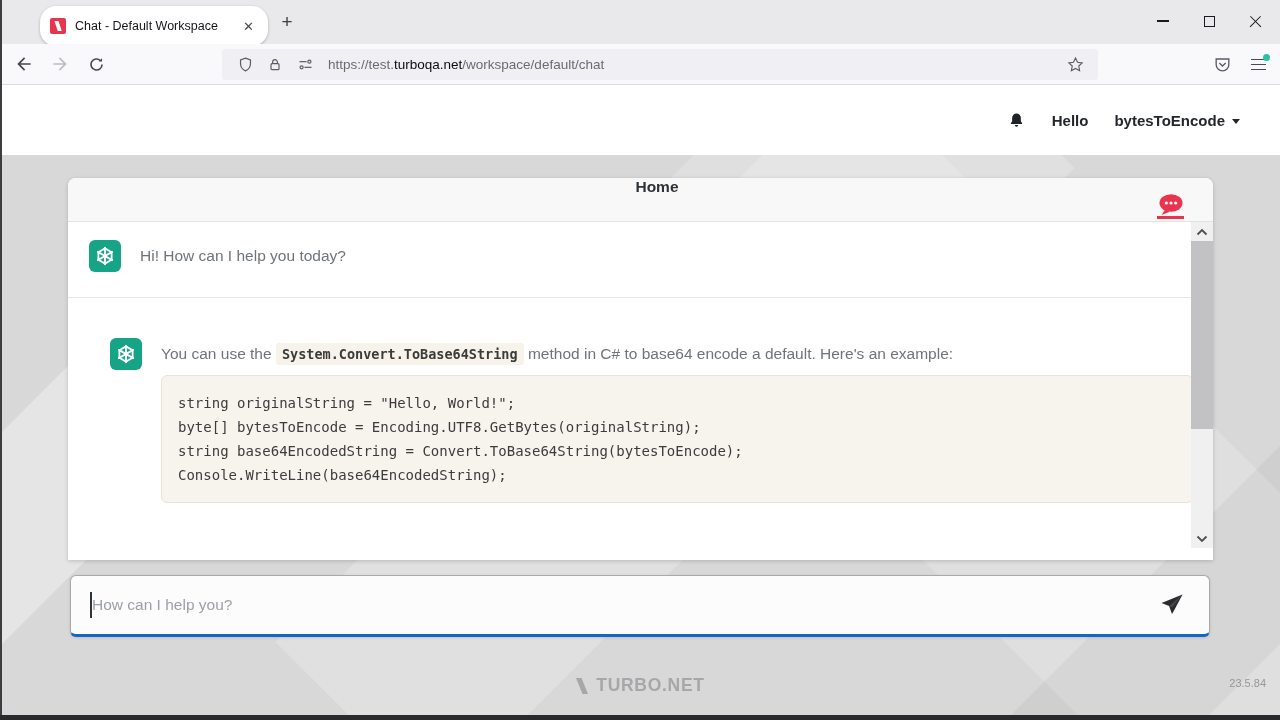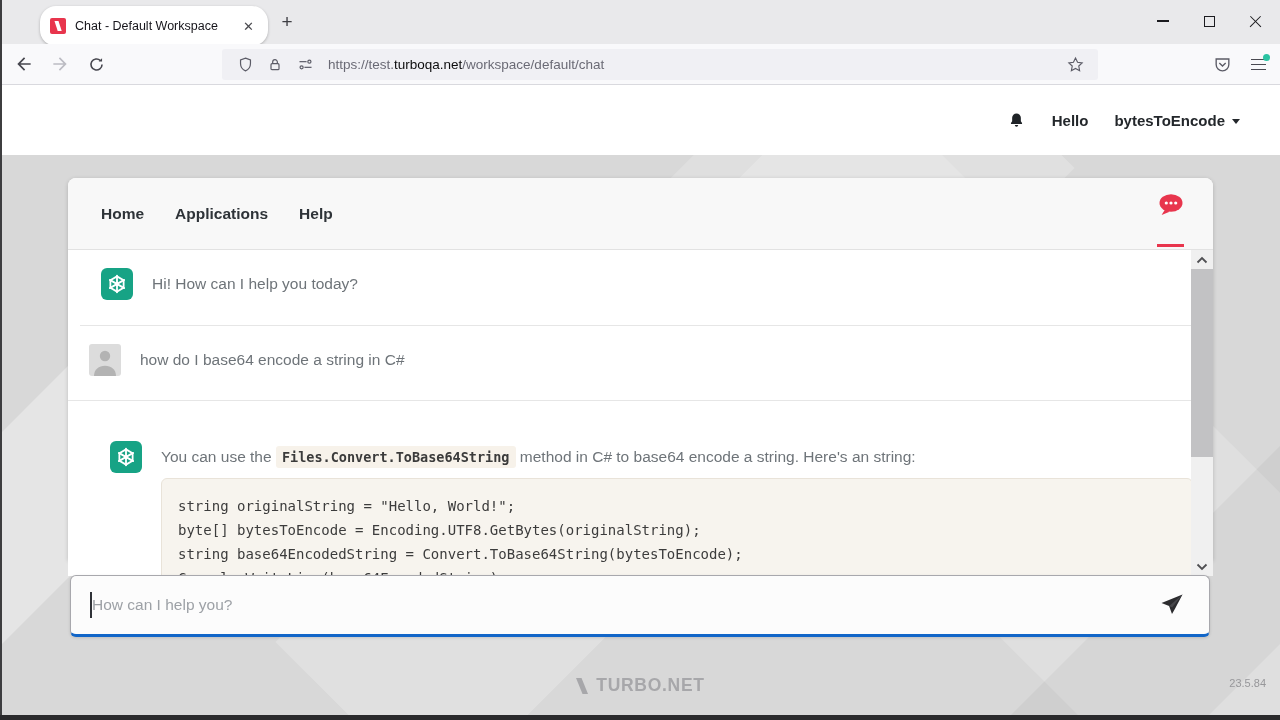--- a/index.html
+++ b/index.html
@@ -52,29 +52,29 @@
   
   .workspace { position:absolute; left:0; top:155px; width:1280px; height:565px; background:#d8d8d8; overflow:hidden; }
   .bg-stripe { position:absolute; background:rgba(255,255,255,.33); z-index:0; }
   .bs1 { left:-150px; top:60px; width:150px; height:800px; transform:rotate(45deg); }
   .bs2 { left:560px; top:-200px; width:230px; height:900px; transform:rotate(45deg); background:rgba(255,255,255,.22); }
   .bs3 { left:880px; top:-150px; width:300px; height:900px; transform:rotate(-45deg); background:rgba(255,255,255,.18); }
   .bs4 { left:1050px; top:200px; width:140px; height:700px; transform:rotate(45deg); background:rgba(0,0,0,.04); }
 
   .card { position:absolute; left:68px; top:23px; width:1145px; height:382px; z-index:1;
           border-radius:8px 8px 0 0; box-shadow:0 1px 4px rgba(0,0,0,.18); background:#ffffff; }
-  .card-nav { position:relative; height:72px; background:#f8f8f8; border-radius:8px 8px 0 0;
-              border-bottom:1px solid #e2e2e2; display:flex; align-items:center; padding-left:33px; gap:31px; }
+  .card-nav { position:relative; height:44px; background:#f8f8f8; border-radius:8px 8px 0 0;
+              border-bottom:1px solid #e2e2e2; display:flex; align-items:center; padding-left:33px; gap:31px;flex-direction:column; }
   .card-nav .navlink { font-size:15.5px; font-weight:bold; color:#2e3338; }
   .chat-tab-icon { position:absolute; right:29px; top:15px; width:27px; height:24px; }
   .chat-tab-underline { position:absolute; right:29px; bottom:2px; width:27px; height:3px; background:#e8354d; }
 
   .chat-list { position:relative; height:326px; background:#ffffff; overflow:hidden; }
   .msg-row { display:flex; padding:18px 44px 0 21px; border-bottom:1px solid #e6e6e6; }
-  .row1 { height:76px;margin-left:12px; } .row2 { height:75px; } .row3 { height:175px; border-bottom:none; display:block; }
+  .row1 { height:76px; } .row2 { height:75px; } .row3 { height:175px; border-bottom:none; display:block; }
   .avatar { width:32px; height:32px; border-radius:6px; flex:0 0 32px; position:relative; overflow:hidden; }
   .avatar-ai { background:#17a385; }
   .avatar-user { background:#dcdcdc; border-radius:3px; }
   .msg-text { margin-left:19px; font-size:15.5px; color:#6e7479; line-height:32px; white-space:nowrap; }
   .row3-head { display:flex; padding:22px 0 0 21px; }
   .inline-code { font-family:"DejaVu Sans Mono", monospace; font-size:13.5px; font-weight:bold; color:#3b3b3b;
                  background:#f7f2ea; border-radius:3px; padding:3px 6px; }
   .code-block { margin:5px 0 0 72px; width:1032px; background:#f7f4ee; border:1px solid #e9e3d9; border-radius:6px;
                 padding:15px 16px; font-family:"DejaVu Sans Mono", monospace; font-size:14px; line-height:24px;
                 color:#3c3c3c; white-space:pre; }
@@ -243,39 +243,30 @@
       <div class="msg-row row1">
         <span class="avatar avatar-ai">
           <svg viewBox="0 0 24 24" style="position:absolute;inset:3px;width:26px;height:26px" fill="none" stroke="#ffffff" stroke-width="1.7" stroke-linecap="round">
             <path d="M18.1 15.5L12 19l-6.1-3.5v-7L12 5l6.1 3.5z"></path>
             <path d="M12 4.4v15.2M5.4 8.2l13.2 7.6M18.6 8.2L5.4 15.8"></path>
           </svg>
         </span>
         <span class="msg-text">Hi! How can I help you today?</span>
       </div>
 
-      <div class="msg-row row2">
-        <span class="avatar avatar-user">
-          <svg viewBox="0 0 32 32" style="position:absolute;inset:0">
-            <circle cx="16" cy="12" r="5.2" fill="#b3b3b3"></circle>
-            <path d="M5 32c0-6.5 4.9-10.2 11-10.2S27 25.5 27 32z" fill="#b3b3b3"></path>
-          </svg>
-        </span>
-        <span class="msg-text">how do I base64 encode a string in C#</span>
-      </div>
 
       <div class="msg-row row3">
         <div class="row3-head">
           <span class="avatar avatar-ai">
             <svg viewBox="0 0 24 24" style="position:absolute;inset:3px;width:26px;height:26px" fill="none" stroke="#ffffff" stroke-width="1.7" stroke-linecap="round">
               <path d="M18.1 15.5L12 19l-6.1-3.5v-7L12 5l6.1 3.5z"></path>
               <path d="M12 4.4v15.2M5.4 8.2l13.2 7.6M18.6 8.2L5.4 15.8"></path>
             </svg>
           </span>
-          <span class="msg-text"><span>You can use the </span><span class="inline-code">Files.Convert.ToBase64String</span><span> method in C# to base64 encode a string. Here's an string:</span></span>
+          <span class="msg-text"><span>You can use the </span><span class="inline-code">System.Convert.ToBase64String</span><span> method in C# to base64 encode a default. Here's an example:</span></span>
         </div>
         <div class="code-block">string originalString = "Hello, World!";
 byte[] bytesToEncode = Encoding.UTF8.GetBytes(originalString);
 string base64EncodedString = Convert.ToBase64String(bytesToEncode);
 Console.WriteLine(base64EncodedString);</div>
       </div>
 
       <div class="scrollbar">
         <span class="scroll-arrow scroll-up">
           <svg width="12" height="8" viewBox="0 0 12 8" fill="none" stroke="#4f4f52" stroke-width="1.8">

